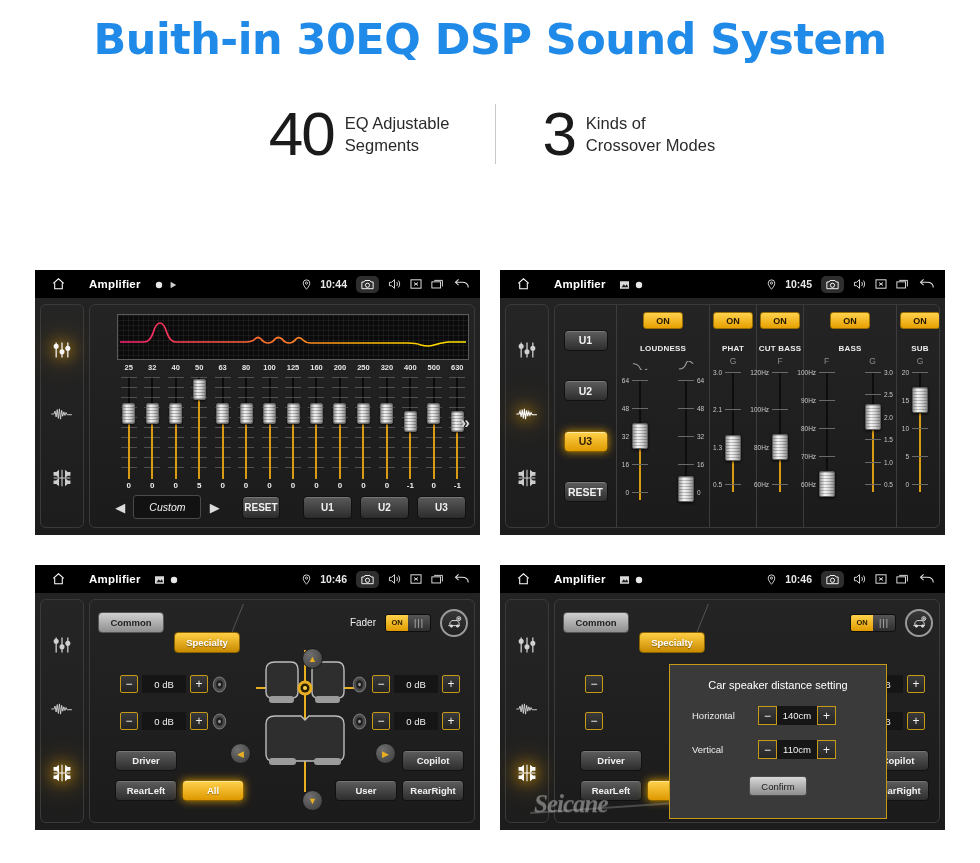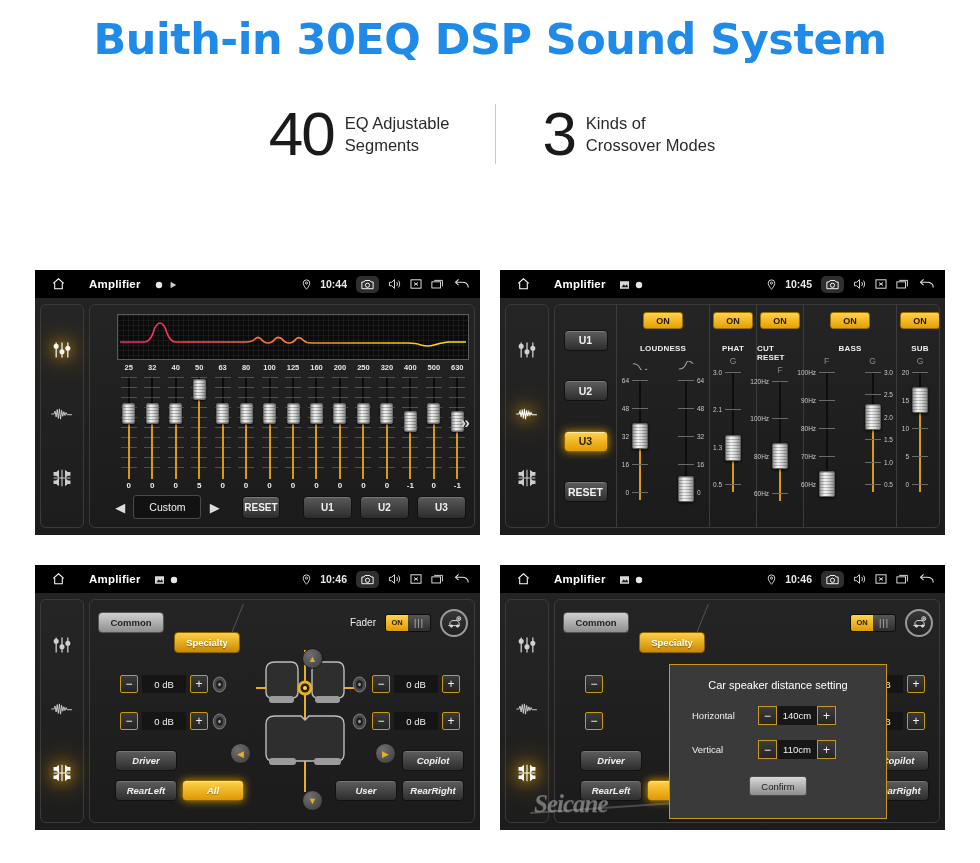--- a/index.html
+++ b/index.html
@@ -168,21 +168,21 @@
   .eq-bottom {
     position:absolute; left: 24px; right: 8px; top: 190px;
     display:flex; align-items:center; gap: 7px;
   }
   .arrow-btn {
     width: 20px; color:#dcdcdc; font-size:13px; text-align:center; cursor:pointer;
   }
   .preset-box {
     width: 108px; height: 24px; background:#121212; border:1px solid #4a4a4a;
     border-radius:3px; color:#f0f0f0; font-size:10.5px;
-    display:flex; align-items:center; justify-content:center;
+    display:flex; align-items:center; justify-content:center;font-style:italic;
   }
   .dk-btn {
     background: linear-gradient(#5a5a5a,#2c2c2c);
     border: 1px solid #111; border-radius: 4px;
     color:#f0f0f0; font-size:10px; font-weight:bold;
     height: 23px; display:flex; align-items:center; justify-content:center;
     box-shadow: inset 0 1px 0 rgba(255,255,255,.18);
   }
   .eq-reset { width: 60px; margin-left: 14px; }
   .eq-u { width: 49px; }
@@ -303,21 +303,20 @@
     color:#f2f2f2; font-size:9.5px;
     display:flex; align-items:center; justify-content:center;
   }
   .spk-ico { width:16px; height:18px; display:flex; align-items:center; }
   .lg-btn {
     height: 21px; border-radius:4px;
     background: linear-gradient(#5d5d5d,#2e2e2e); border:1px solid #111;
     color:#f0f0f0; font-size:9.5px; font-weight:bold;
     display:flex; align-items:center; justify-content:center;
     box-shadow: inset 0 1px 0 rgba(255,255,255,.16);
-    font-style: italic;
   }
   .lg-btn.sel {
     background: linear-gradient(#ffd24d,#de9800); color:#fff; border:1px solid #8a6300;
     box-shadow: 0 0 9px rgba(240,170,0,.8), inset 0 1px 0 rgba(255,255,255,.45);
     text-shadow: 0 1px 1px rgba(0,0,0,.35);
   }
 
   
   .dialog {
     position:absolute; left: 114px; top: 64px; width: 218px; height: 155px;
@@ -786,21 +785,21 @@
                       <div class="xo-tk-lab left" style="top:78.66666666666666px">1.3</div>
                       <div class="xo-tick" style="top:116px"></div>
                       <div class="xo-tk-lab left" style="top:116px">0.5</div>
                     </div>
                     <div class="xo-knob" style="top:67.16px"></div>
                   </div>
                 </div>
               </div>
               <div class="xo-sec">
                 <div class="on-badge">ON</div>
-                <div class="xo-label">CUT RESET</div>
+                <div class="xo-label">CUT BASS</div>
                 <div class="xo-sub">
                   <span class="xo-gl">F</span>
                 </div>
                 <div class="xo-chan">
                   <div class="xo-slider">
                     <div class="xo-rail"></div>
                     <div class="xo-rail-fill" style="height:45.33333333333334px"></div>
                     <div class="xo-ticks">
                       <div class="xo-tick" style="top:4px"></div>
                       <div class="xo-tk-lab left" style="top:4px">120Hz</div>

